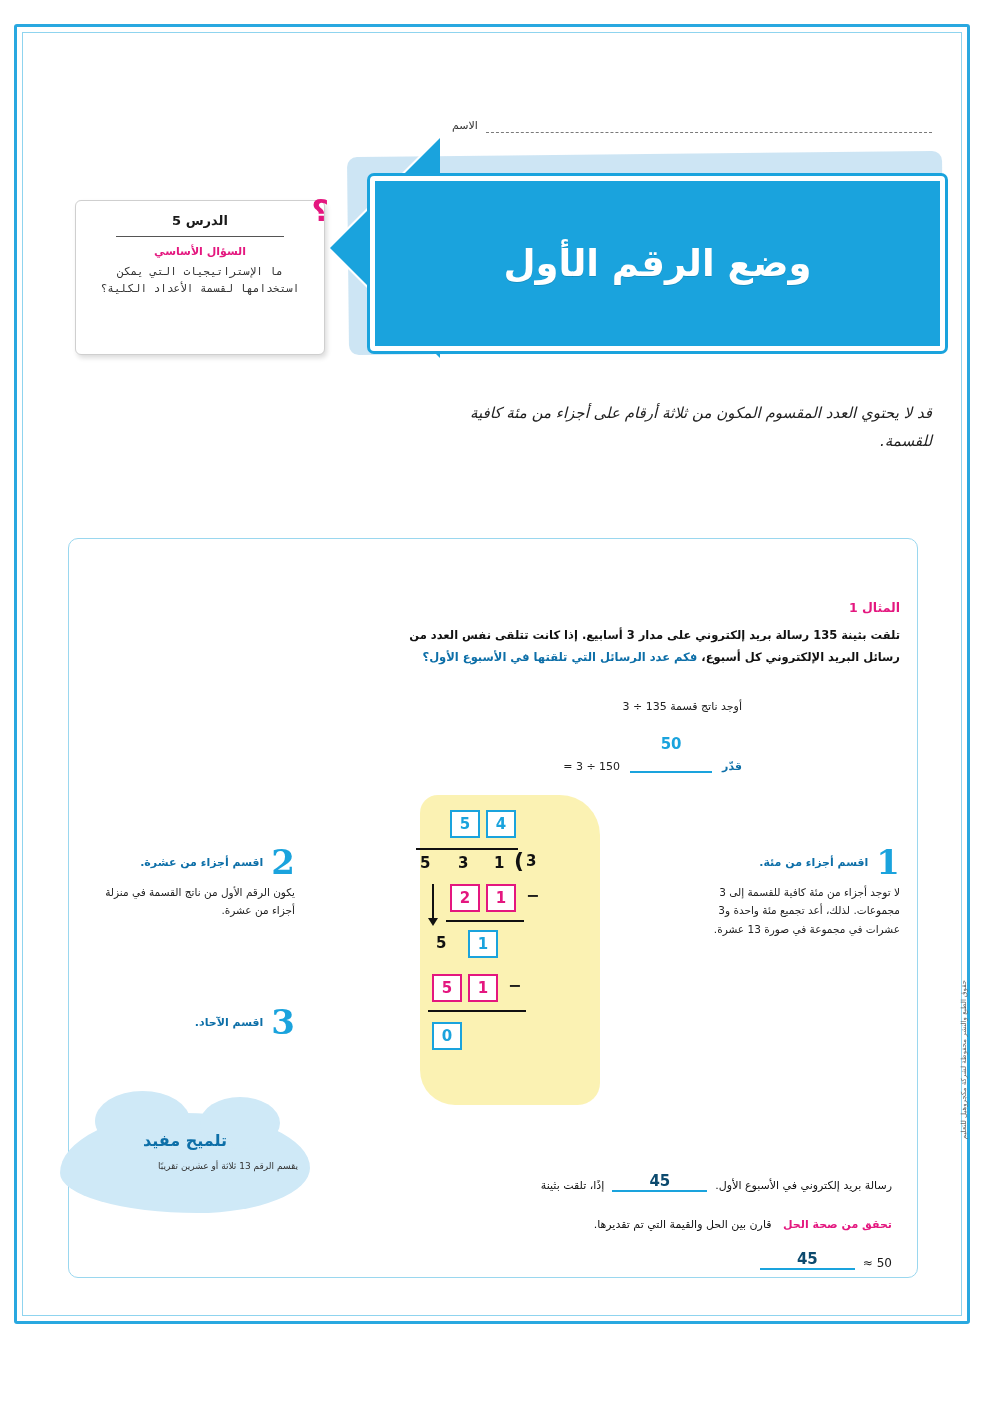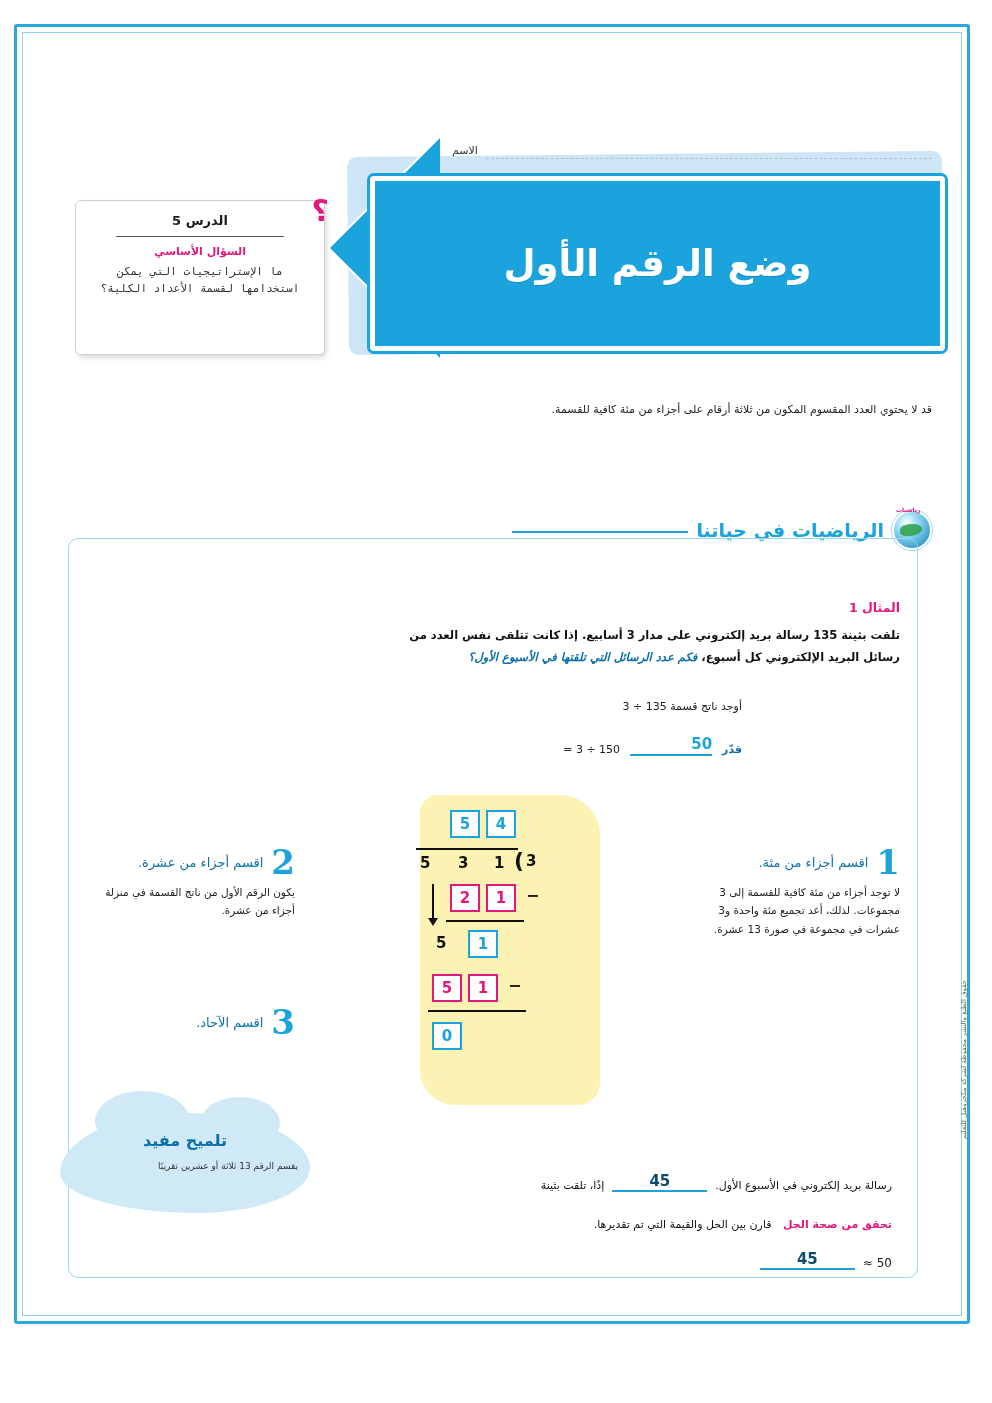--- a/index.html
+++ b/index.html
@@ -38,25 +38,25 @@
     width: 940px;
     height: 1284px;
     border: 1px solid #8fd4ef;
     box-sizing: border-box;
   }
 
   
   .name-row {
     position: absolute;
     right: 60px;
-    top: 144px;
+    top: 118px;
     width: 480px;
     display: flex;
     flex-direction: row;
-    align-items: flex-start;
+    align-items: center;
     gap: 8px;
   }
   .name-label {
     font-size: 11px;
     color: #333;
     white-space: nowrap;
     padding-bottom: 1px;
   }
   .name-line {
     flex: 1;
@@ -172,24 +172,25 @@
     text-align: center;
     font-family: Liberation Mono, monospace;
   }
 
   
   .intro {
     position: absolute;
     right: 60px;
     top: 400px;
     width: 480px;
-    font-size: 11px;
+    font-size: 15px;
     line-height: 1.85;
     color: #222;
     text-align: right;
+    font-style: italic;
   }
 
   
   .sec-head {
     position: absolute;
     right: 60px;
     top: 510px;
     width: 420px;
     height: 40px;
     display: flex;
@@ -262,21 +263,20 @@
     top: 625px;
     width: 530px;
     font-size: 11.5px;
     line-height: 1.9;
     color: #111;
     text-align: right;
     font-weight: bold;
   }
   .ex-body .q {
     color: #0d6fa8;
-    font-style: italic;
   }
   .find-line {
     position: absolute;
     right: 250px;
     top: 700px;
     font-size: 11px;
     color: #222;
   }
   .estimate-row {
     position: absolute;
@@ -287,24 +287,25 @@
     align-items: flex-end;
     gap: 10px;
     font-size: 11px;
     color: #222;
   }
   .estimate-label { font-weight: bold; color: #0d6fa8; }
   .blank {
     display: inline-block;
     min-width: 82px;
     border-bottom: 2px solid #1aa3dd;
+    text-align: center;
     color: #1aa3dd;
     font-weight: bold;
     font-size: 15px;
-    padding-bottom: 1px;
+    padding-bottom: 18px;
   }
 
   
   .highlight {
     position: absolute;
     left: 420px;
     top: 795px;
     width: 180px;
     height: 310px;
     background: #faf0a6;
@@ -382,22 +383,22 @@
     margin-bottom: 4px;
   }
   .step-num {
     font-size: 34px;
     font-weight: bold;
     color: #1aa3dd;
     line-height: 1;
     font-family: "DejaVu Serif", serif;
   }
   .step-title {
-    font-size: 13px;
-    font-weight: normal;
+    font-size: 11px;
+    font-weight: bold;
     color: #0d6fa8;
     margin-left: 38px;
   }
   .step-text {
     font-size: 10.5px;
     line-height: 1.75;
     color: #222;
   }
 
   
@@ -536,27 +537,20 @@
     <div class="lesson-num">الدرس 5</div>
     <div class="lesson-rule"></div>
     <div class="lesson-q-title">السؤال الأساسي</div>
     <div class="lesson-q-body">ما الإستراتيجيات التي يمكن استخدامها لقسمة الأعداد الكلية؟</div>
   </div>
 
   <div class="intro">
     <div>قد لا يحتوي العدد المقسوم المكون من ثلاثة أرقام على أجزاء من مئة كافية للقسمة.</div>
   </div>
 
-  <div class="sec-head">
-    <div class="globe">
-      <span class="globe-cap">رياضيات</span>
-    </div>
-    <div class="sec-title">الرياضيات في حياتنا</div>
-    <div class="sec-rule"></div>
-  </div>
 
   <div class="panel"></div>
 
   <div class="ex-title">المثال 1</div>
   <div class="ex-body">
     <span>تلقت بثينة 135 رسالة بريد إلكتروني على مدار 3 أسابيع. إذا كانت تتلقى نفس العدد من رسائل البريد الإلكتروني كل أسبوع، </span><span class="q">فكم عدد الرسائل التي تلقتها في الأسبوع الأول؟</span>
   </div>
 
   <div class="find-line">أوجد ناتج قسمة 135 ÷ 3</div>
 

